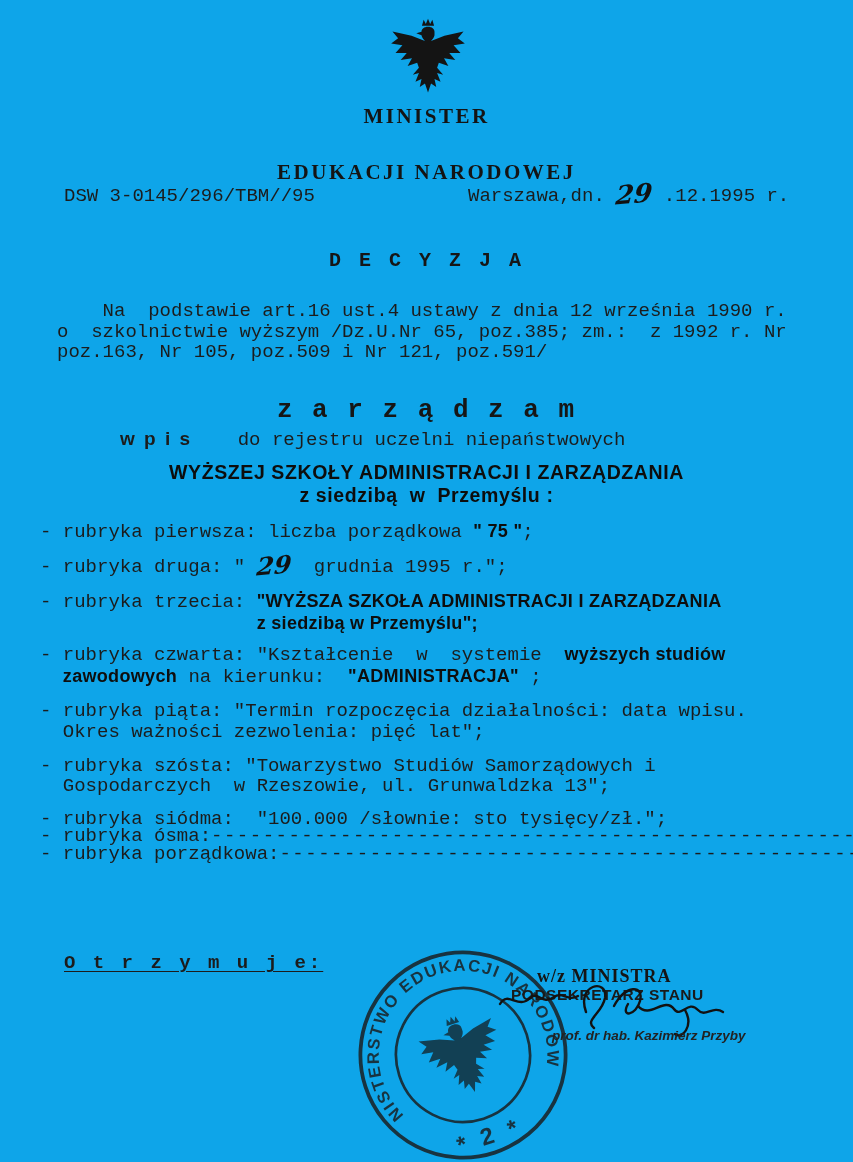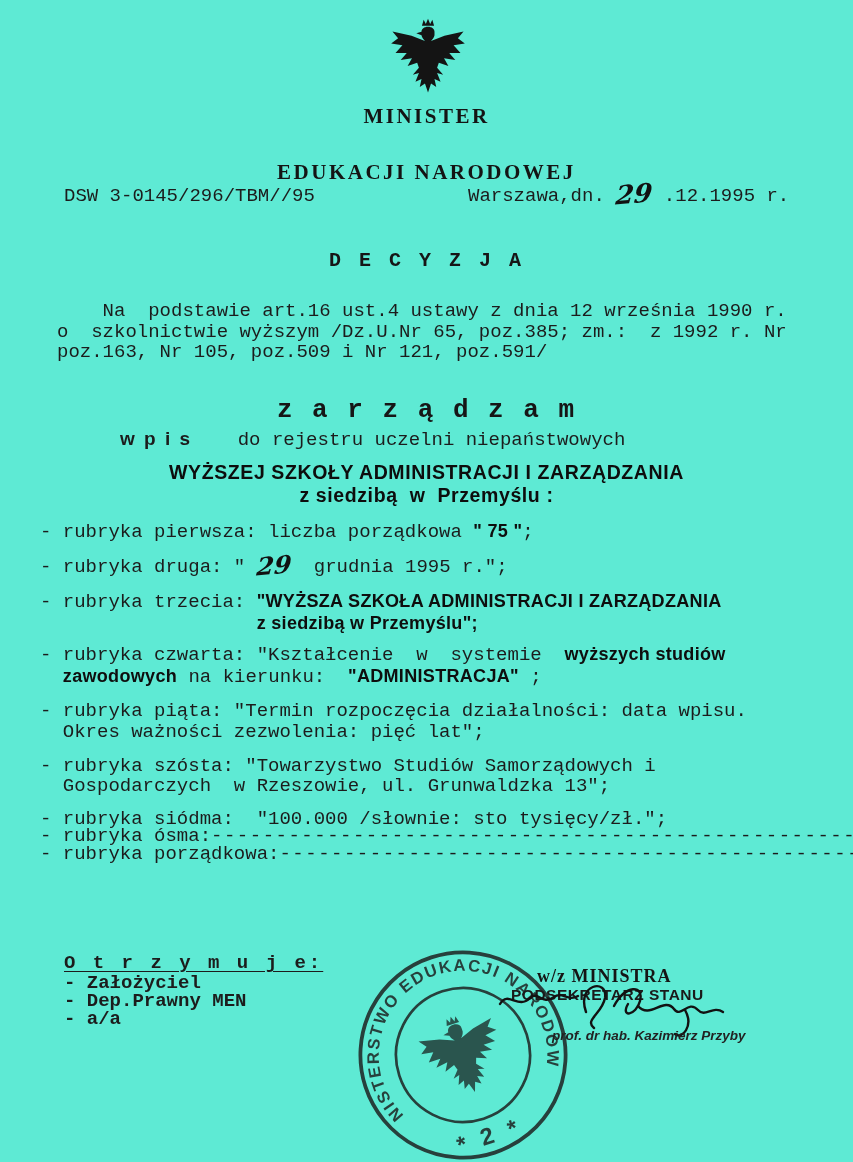--- a/index.html
+++ b/index.html
@@ -1,19 +1,19 @@
 <!DOCTYPE html>
 <html><head>
 <meta charset="utf-8">
 <style>
   html,body{margin:0;padding:0;}
   body{background:#9a9a9a;}
   .page{
     position:relative;width:853px;height:1162px;margin:0 auto;
-    background:#5eead4;color:#1c1c1c;overflow:hidden;
+    background:#0ea5e9;color:#1c1c1c;overflow:hidden;
     font-family:"Liberation Mono",monospace;
   }
   .abs{position:absolute;}
   .centered{left:0;width:853px;text-align:center;}
   .mline{white-space:pre;font-size:19px;line-height:20.6px;color:#1c1c1c;}
   .serifhead{font-family:"Liberation Serif",serif;font-weight:700;letter-spacing:2.5px;font-size:21px;color:#141414;}
   .title{font-size:20px;font-weight:700;letter-spacing:3px;color:#161616;}
   .zarz{font-size:26px;font-weight:700;letter-spacing:2px;color:#161616;}
   .b{font-family:"Liberation Sans",sans-serif;font-weight:700;font-size:0.95em;letter-spacing:0.3px;color:#0e0e0e;}
   .dash{letter-spacing:1.5px;}
@@ -105,25 +105,20 @@
     <div class="mline rub"><span>  Okres ważności zezwolenia: pięć lat";</span></div>
     <div class="mline rub mt13"><span>- rubryka szósta: "Towarzystwo Studiów Samorządowych i</span></div>
     <div class="mline rub"><span>  Gospodarczych  w Rzeszowie, ul. Grunwaldzka 13";</span></div>
     <div class="mline rub mt14c tight"><span>- rubryka siódma:  "100.000 /słownie: sto tysięcy/zł.";</span></div>
     <div class="mline rub tight"><span>- rubryka ósma:</span><span class="dash">--------------------------------------------------</span></div>
     <div class="mline rub tight"><span>- rubryka porządkowa:</span><span class="dash">---------------------------------------------</span></div>
   </div>
 
 
   <div class="abs dist-head" style="left:64px;top:952px;">O t r z y m u j e:</div>
-  <div class="abs" style="left:64px;top:974px;">
-    <div class="dist-item">- Założyciel</div>
-    <div class="dist-item">- Dep.Prawny MEN</div>
-    <div class="dist-item">- a/a</div>
-  </div>
 
   <svg class="abs stamp" style="left:355px;top:947px;width:216px;height:216px;" viewBox="0 0 200 200">
     <circle class="ring" cx="100" cy="100" r="95" stroke-width="3.5"></circle>
     <circle class="ring" cx="100" cy="100" r="62" stroke-width="2.5"></circle>
     <path id="ringpath" d="M29.3,133 A78,78 0 1 1 170.7,133" fill="none"></path>
     <text class="ringtext"><textPath href="#ringpath" startOffset="50%" text-anchor="middle">MINISTERSTWO EDUKACJI NARODOWEJ</textPath></text>
     <text class="stampnum" x="100" y="186" text-anchor="middle">* 2 *</text>
     <use href="#eagle" transform="translate(57,62) scale(0.86)" opacity="0.85"></use>
   </svg>
 

